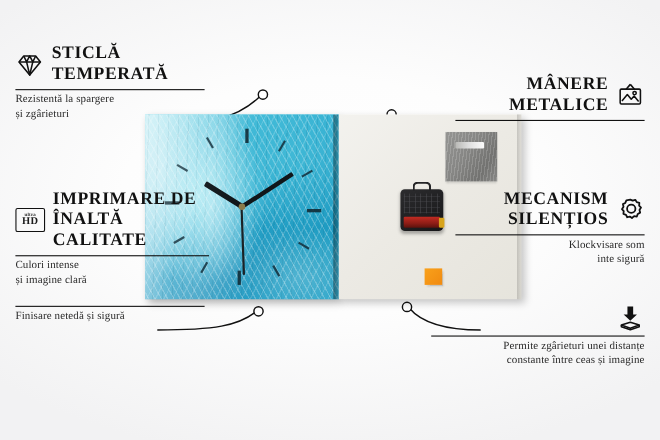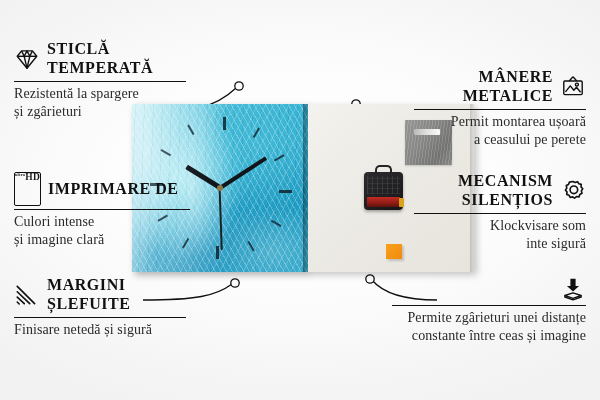--- a/index.html
+++ b/index.html
@@ -135,27 +135,27 @@
   .co-head {
     display:flex; align-items:center; gap:7px; margin-bottom:3px;
   }
   .callout.right .co-head { justify-content:flex-end; }
   .co-title {
     font-size:16px; font-weight:700; letter-spacing:.55px;
     line-height:1.18; text-transform:uppercase; color:#111;
   }
   .co-rule { height:1.4px; background:#111; width:100%; margin:2px 0 3px; }
   .co-desc {
-    font-size:14px; line-height:1.28; color:#2a2a2a; letter-spacing:.1px;
+    font-size:10px; line-height:1.28; color:#2a2a2a; letter-spacing:.1px;
   }
   .co-icon { width:26px; height:26px; flex:0 0 26px; display:block; }
   .hd-badge {
-    width:27px; height:34px; flex:0 0 27px; border:1.4px solid #111;
-    border-radius:2px; display:flex; flex-direction:row;
-    justify-content:center; line-height:1;
+    width:27px; height:22px; flex:0 0 27px; border:1.4px solid #111;
+    border-radius:2px; display:flex; flex-direction:column;
+    align-items:center; justify-content:center; line-height:1;
   }
   .hd-badge .u { font-size:4.4px; letter-spacing:.2px; font-weight:700; }
   .hd-badge .h { font-size:9.5px; font-weight:700; letter-spacing:.3px; }
 </style>
 </head>
 <body>
 
 <div id="stage">
 
   <svg id="connectors" viewBox="0 0 600 400" fill="none">
@@ -268,44 +268,31 @@
   </div>
 
   <div class="callout left" style="left:14px; top:172px; width:176px;">
     <div class="co-head">
       <div class="hd-badge">
         <span class="u">ultra</span>
         <span class="h">HD</span>
       </div>
       <div class="co-title">
         <span>IMPRIMARE DE</span><br>
+        <span>ÎNALTĂ CALITATE</span>
       </div>
     </div>
     <div class="co-rule"></div>
     <div class="co-desc">
       <span>Culori intense</span><br>
       <span>și imagine clară</span>
     </div>
   </div>
 
   <div class="callout left" style="left:14px; top:276px;">
-    <div class="co-head">
-      <svg class="co-icon" viewBox="0 0 24 24">
-        <g stroke="#111" stroke-width="1.5" stroke-linecap="round">
-          <path d="M3 4 L19 20"></path>
-            <path d="M3 9 L14.5 20"></path>
-          <path d="M3 14 L9.5 20"></path>
-            <path d="M3 18.5 L4.8 20.3"></path>
-        </g>
-      </svg>
-      <div class="co-title">
-        <span>MARGINI</span><br>
-        <span>ȘLEFUITE</span>
-      </div>
-    </div>
     <div class="co-rule"></div>
     <div class="co-desc">
       <span>Finisare netedă și sigură</span>
     </div>
   </div>
 
   <div class="callout right" style="left:414px; top:44px;margin-top:24px;">
     <div class="co-head">
       <div class="co-title">
         <span>MÂNERE</span><br>
@@ -314,24 +301,20 @@
       <svg class="co-icon" viewBox="0 0 24 24">
         <g fill="none" stroke="#111" stroke-width="1.3" stroke-linejoin="round">
           <path d="M12 2.5 L8.5 6.5 M12 2.5 L15.5 6.5"></path>
           <rect x="3.5" y="6.5" width="17" height="12.5" rx="1"></rect>
           <path d="M5 16.5 L9.5 11 L12.8 15 L15.2 12.3 L19 16.8"></path>
           <circle cx="15.6" cy="9.8" r="1.4"></circle>
         </g>
       </svg>
     </div>
     <div class="co-rule"></div>
-    <div class="co-desc">
-      <span>Permit montarea ușoară</span><br>
-      <span>a ceasului pe perete</span>
-    </div>
   </div>
 
   <div class="callout right" style="left:414px; top:172px;">
     <div class="co-head">
       <div class="co-title">
         <span>MECANISM</span><br>
         <span>SILENȚIOS</span>
       </div>
       <svg class="co-icon" viewBox="0 0 24 24">
         <g fill="none" stroke="#111" stroke-width="1.5" stroke-linejoin="round">

